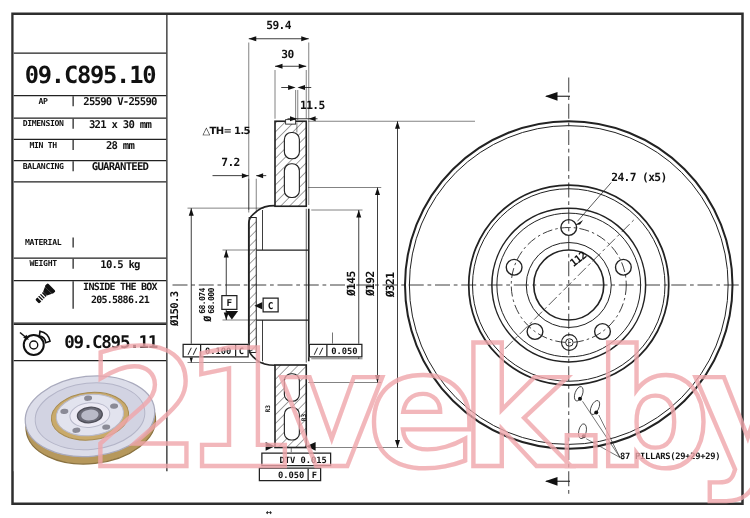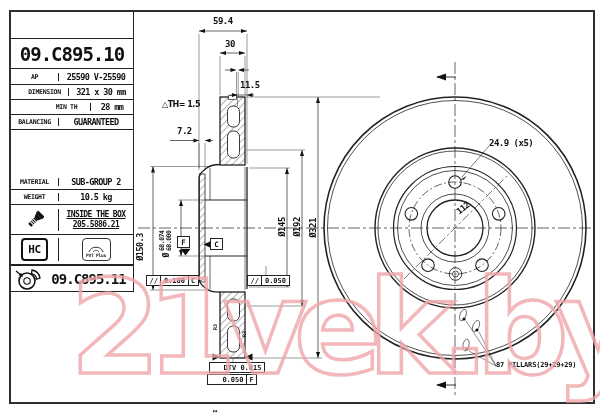--- a/index.html
+++ b/index.html
@@ -1,36 +1,36 @@
 <!DOCTYPE html>
 <html><head>
 <meta charset="utf-8">
 <style>
   html,body{margin:0;padding:0;background:#fff;}
   .sheet{position:relative;width:600px;height:414px;background:#fff;overflow:hidden;
          font-family:"DejaVu Sans Mono",monospace;color:#111;}
   .frame{position:absolute;left:9px;top:10px;width:586px;height:394px;
          border:2px solid #2e2e2e;box-sizing:border-box;background:transparent;z-index:0;}
   
-  .panel{position:absolute;left:11px;top:12px;width:123px;height:280px;
+  .panel{position:absolute;left:11px;top:12px;width:123px;height:365px;
          border-right:1.5px solid #222;box-sizing:border-box;display:flex;
          flex-direction:column;background:#fff;z-index:2;}
   .cell-empty{height:30px;border-bottom:1px solid #222;}
   .cell-title{height:33px;border-bottom:1.5px solid #222;display:flex;align-items:center;
               justify-content:center;font-size:19px;font-weight:bold;letter-spacing:-1px;}
-  .row{display:flex;border-bottom:1px solid #222;align-items:center;}
+  .row{display:flex;border-bottom:1px solid #222;align-items:flex-start;}
   .row .lab{width:47px;border-right:1px solid #222;display:flex;align-items:center;
             justify-content:center;font-size:6.5px;font-weight:bold;letter-spacing:-0.3px;text-align:center;}
   .row .val{flex:1;display:flex;align-items:center;justify-content:center;font-size:8.5px;
             font-weight:bold;letter-spacing:-0.6px;white-space:nowrap;}
   .row .val2{flex:1;display:flex;flex-direction:column;align-items:center;justify-content:center;
              font-size:8px;font-weight:bold;letter-spacing:-0.6px;line-height:9.5px;white-space:nowrap;}
   .r-ap{height:17px;} .r-breco{height:17px;border-bottom:3px double #777;}
-  .r-dim{height:16px;padding-left:10px;} .r-th{height:16px;padding-left:32px;} .r-bal{height:16px;} .r-mat{height:16px;margin-top:44px;} .r-wt{height:17px;}
-  .r-e11{height:29px;} .r-box{height:33px;text-decoration:underline;} .r-badge{height:33px;}
+  .r-dim{height:16px;} .r-th{height:16px;} .r-bal{height:16px;} .r-mat{height:16px;margin-top:44px;} .r-wt{height:17px;}
+  .r-e11{height:29px;} .r-box{height:33px;} .r-badge{height:33px;}
   .r-part2{height:28px;border-top:1px solid #222;border-bottom:1.5px solid #222;display:flex;align-items:center;}
   .r-photo{flex:1;display:flex;align-items:center;justify-content:center;overflow:hidden;}
   .e11-oval{width:27px;height:17px;border:1.5px solid #111;border-radius:50%;display:flex;
             align-items:center;justify-content:center;font-size:8.5px;font-weight:bold;}
   .hc-badge{width:23px;height:19px;border:2px solid #111;border-radius:4px;display:flex;
             align-items:center;justify-content:center;font-size:11px;font-weight:bold;}
   .pvt-badge{width:27px;height:21px;border:1.5px solid #333;border-radius:4px;display:flex;
              flex-direction:column;align-items:center;justify-content:center;}
   .pvt-badge .pvt-txt{font-size:4.5px;font-weight:bold;letter-spacing:-0.2px;}
   .part2-txt{font-size:14px;font-weight:bold;letter-spacing:-1px;flex:1;text-align:center;}
@@ -190,21 +190,20 @@
     <div class="row r-th">
       <div class="lab">MIN TH</div>
       <div class="val">28 mm</div>
     </div>
     <div class="row r-bal">
       <div class="lab">BALANCING</div>
       <div class="val">GUARANTEED</div>
     </div>
     <div class="row r-mat">
       <div class="lab">MATERIAL</div>
-      <div class="val">SUB-GROUP 2</div>
     </div>
     <div class="row r-wt">
       <div class="lab">WEIGHT</div>
       <div class="val">10.5 kg</div>
     </div>
 
 
     <div class="row r-box">
       <div class="lab">
         <svg width="22" height="22" viewBox="0 0 22 22">
@@ -217,34 +216,20 @@
             <rect x="8" y="15" width="6" height="1" fill="#fff"></rect>
           </g>
         </svg>
       </div>
       <div class="val2">
         <span>INSIDE THE BOX</span>
         <span>205.5886.21</span>
       </div>
     </div>
 
-    <div class="row r-badge">
-      <div class="lab">
-        <span class="hc-badge">HC</span>
-      </div>
-      <div class="val">
-        <span class="pvt-badge">
-          <svg width="18" height="11" viewBox="0 0 18 11">
-            <path d="M2,10 A7.5,7.5 0 0 1 16,10" fill="none" stroke="#333" stroke-width="1"></path>
-            <path d="M6,10 A3.5,3.5 0 0 1 12,10" fill="none" stroke="#333" stroke-width="0.8"></path>
-          </svg>
-          <span class="pvt-txt">PVT Plus</span>
-        </span>
-      </div>
-    </div>
 
     <div class="r-part2">
       <svg width="30" height="24" viewBox="0 0 30 24" style="margin-left:3px">
         <circle cx="13" cy="14" r="8" fill="none" stroke="#111" stroke-width="1.6"></circle>
         <circle cx="13" cy="14" r="3.2" fill="none" stroke="#111" stroke-width="1.1"></circle>
         <path d="M18,3 a10,10 0 0 1 8,8 l-3.5,1.2 a6,6 0 0 0 -5,-5.5 z" fill="none" stroke="#111" stroke-width="1.3"></path>
         <path d="M2,4 L8,9" stroke="#111" stroke-width="1.2"></path>
         <polygon points="9,10 4.5,8.2 7.2,5.8" fill="#111"></polygon>
       </svg>
       <span class="part2-txt">09.C895.11</span>
@@ -308,18 +293,18 @@
   <div class="fcf" style="left:209px;top:362px">
     <span class="sym" style="font-size:6px">↔</span>
     <span>DTV 0.015</span>
   </div>
   <div class="fcf" style="left:207px;top:374px">
     <span class="sym">↗</span>
     <span>0.050</span>
     <span>F</span>
   </div>
 
-  <span class="dl" style="left:489px;top:138px">24.9 (x5)</span>
+  <span class="dl" style="left:489px;top:138px">24.7 (x5)</span>
   <span class="dl" style="left:456px;top:203px;transform:rotate(-38deg);font-size:8.5px">112</span>
   <span class="dl" style="left:496px;top:361px;font-size:7px;letter-spacing:-0.2px">87 PILLARS(29+29+29)</span>
 
   <div class="wm">21vek.by</div>
 </div>
 
 </body></html>

